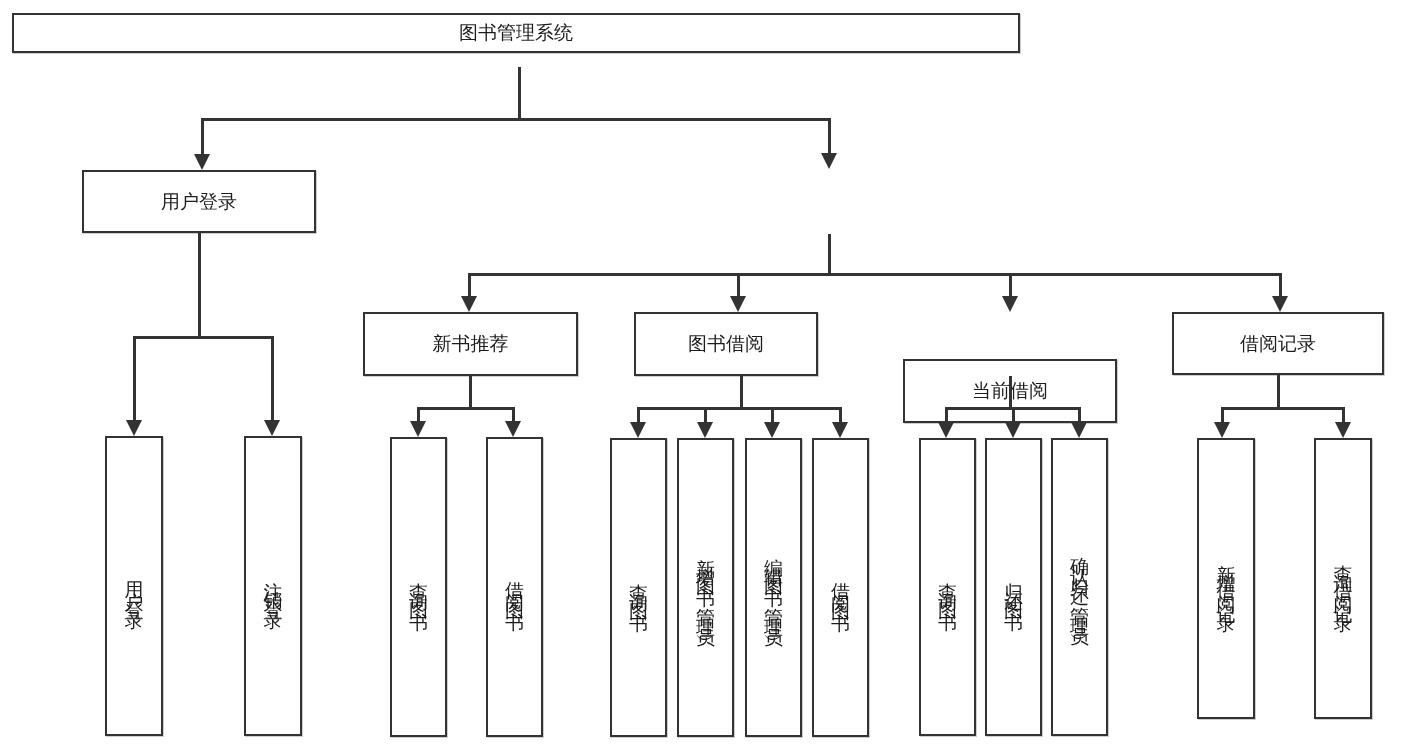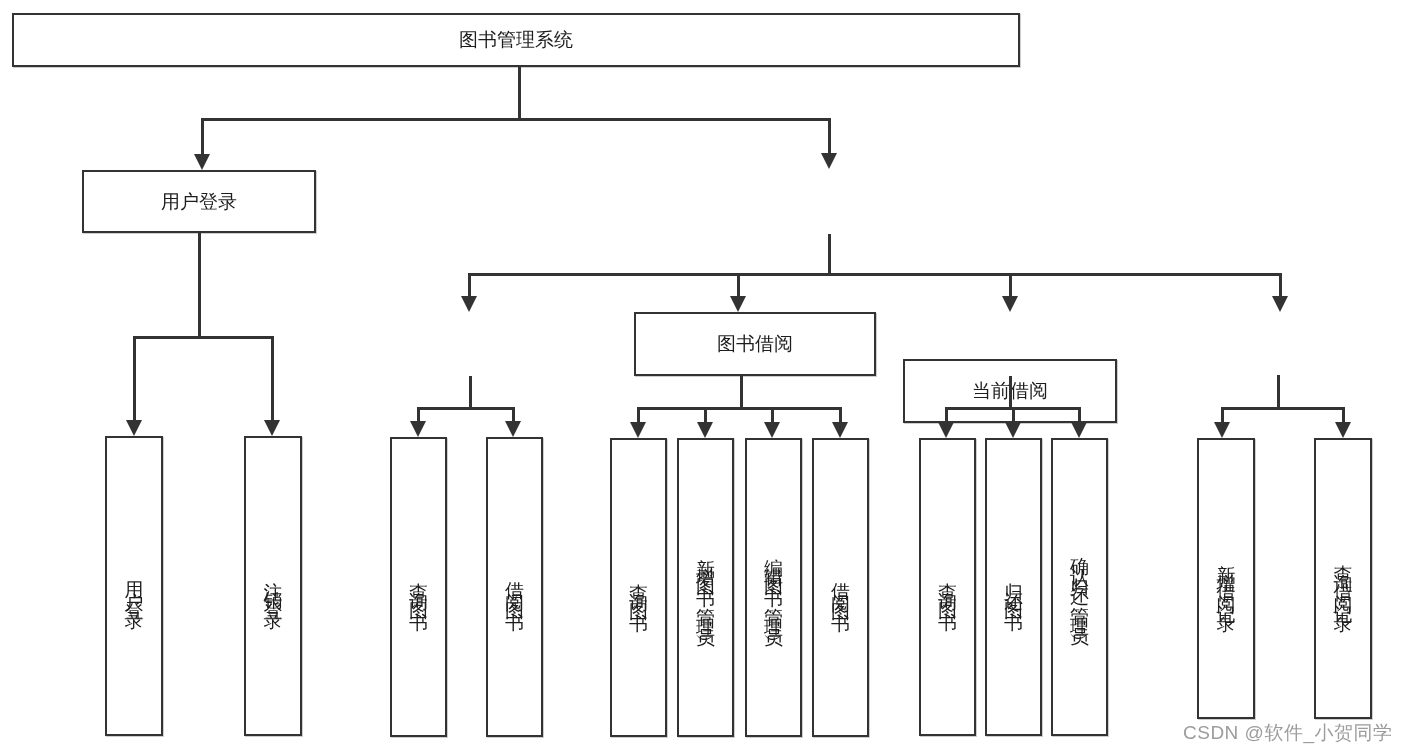--- a/index.html
+++ b/index.html
@@ -34,38 +34,44 @@
   .watermark {
     position:absolute; left:1183px; top:720px;
     font-size:19px; color:#9c9c9c; letter-spacing:0.5px; white-space:nowrap;
   }
 </style>
 </head>
 <body>
 
 <div id="canvas">
 
-  <div class="hbox" style="left:12px; top:13px; width:1008px; height:54px;">
+  <div class="hbox" style="left:12px; top:13px; width:1008px; height:40px;">
     <span>图书管理系统</span>
   </div>
 
   <div class="hbox" style="left:82px; top:170px; width:234px; height:63px;">
     <span>用户登录</span>
   </div>
 
 
+  <div class="hbox" style="left:363px; top:312px; width:215px; height:64px;">
+    <span>新书推荐</span>
+  </div>
 
-  <div class="hbox" style="left:634px; top:312px; width:242px; height:64px;">
+  <div class="hbox" style="left:634px; top:312px; width:184px; height:64px;">
     <span>图书借阅</span>
   </div>
 
   <div class="hbox" style="left:903px; top:312px; width:214px; height:64px;margin-top:47px;">
     <span>当前借阅</span>
   </div>
 
+  <div class="hbox" style="left:1172px; top:312px; width:212px; height:63px;">
+    <span>借阅记录</span>
+  </div>
 
   <div class="vbox" style="left:105px; top:436px; width:58px; height:300px;">
     <span class="vtext">用户登录</span>
   </div>
   <div class="vbox" style="left:244px; top:436px; width:58px; height:300px;">
     <span class="vtext">注销登录</span>
   </div>
 
   <div class="vbox" style="left:390px; top:437px; width:57px; height:300px;">
     <span class="vtext">查询图书</span>
@@ -156,15 +162,14 @@
   <div class="vl" style="left:1077.5px;top:407px; height:16px;"></div>
   <div class="ah" style="left:1071px;  top:422px;"></div>
 
   <div class="vl" style="left:1276.5px;top:375px; height:32px;"></div>
   <div class="hl" style="left:1220.5px;top:407px; width:124px;"></div>
   <div class="vl" style="left:1220.5px;top:407px; height:16px;"></div>
   <div class="ah" style="left:1214px;  top:422px;"></div>
   <div class="vl" style="left:1341.5px;top:407px; height:16px;"></div>
   <div class="ah" style="left:1335px;  top:422px;"></div>
 
-  <div class="watermark">CSDN @软件_小贺同学</div>
 
 </div>
 
 </body></html>

